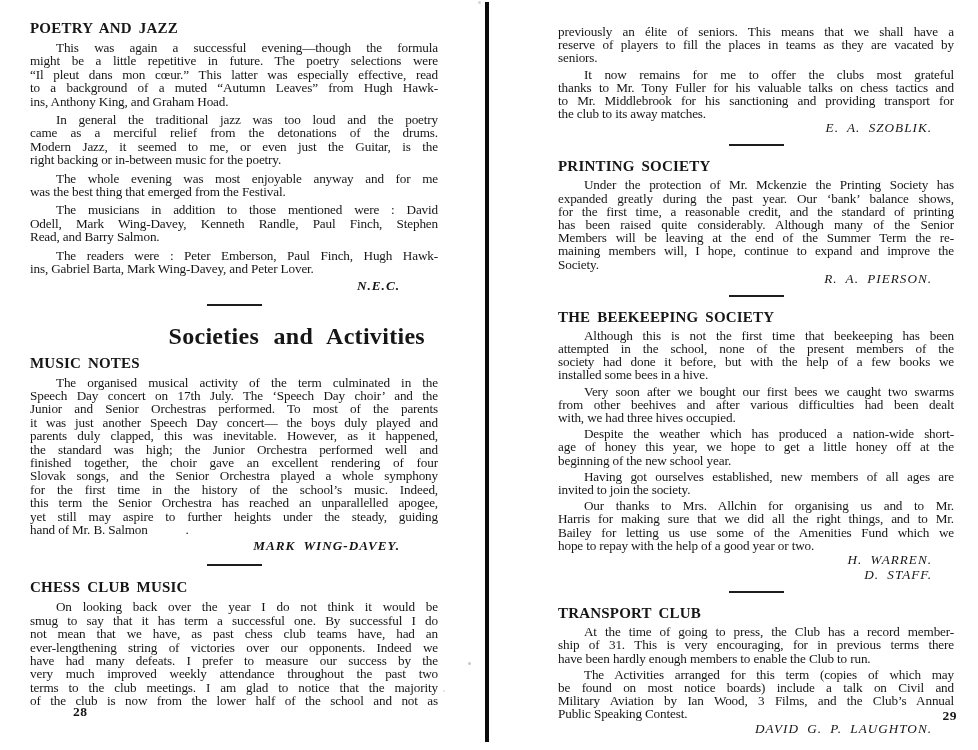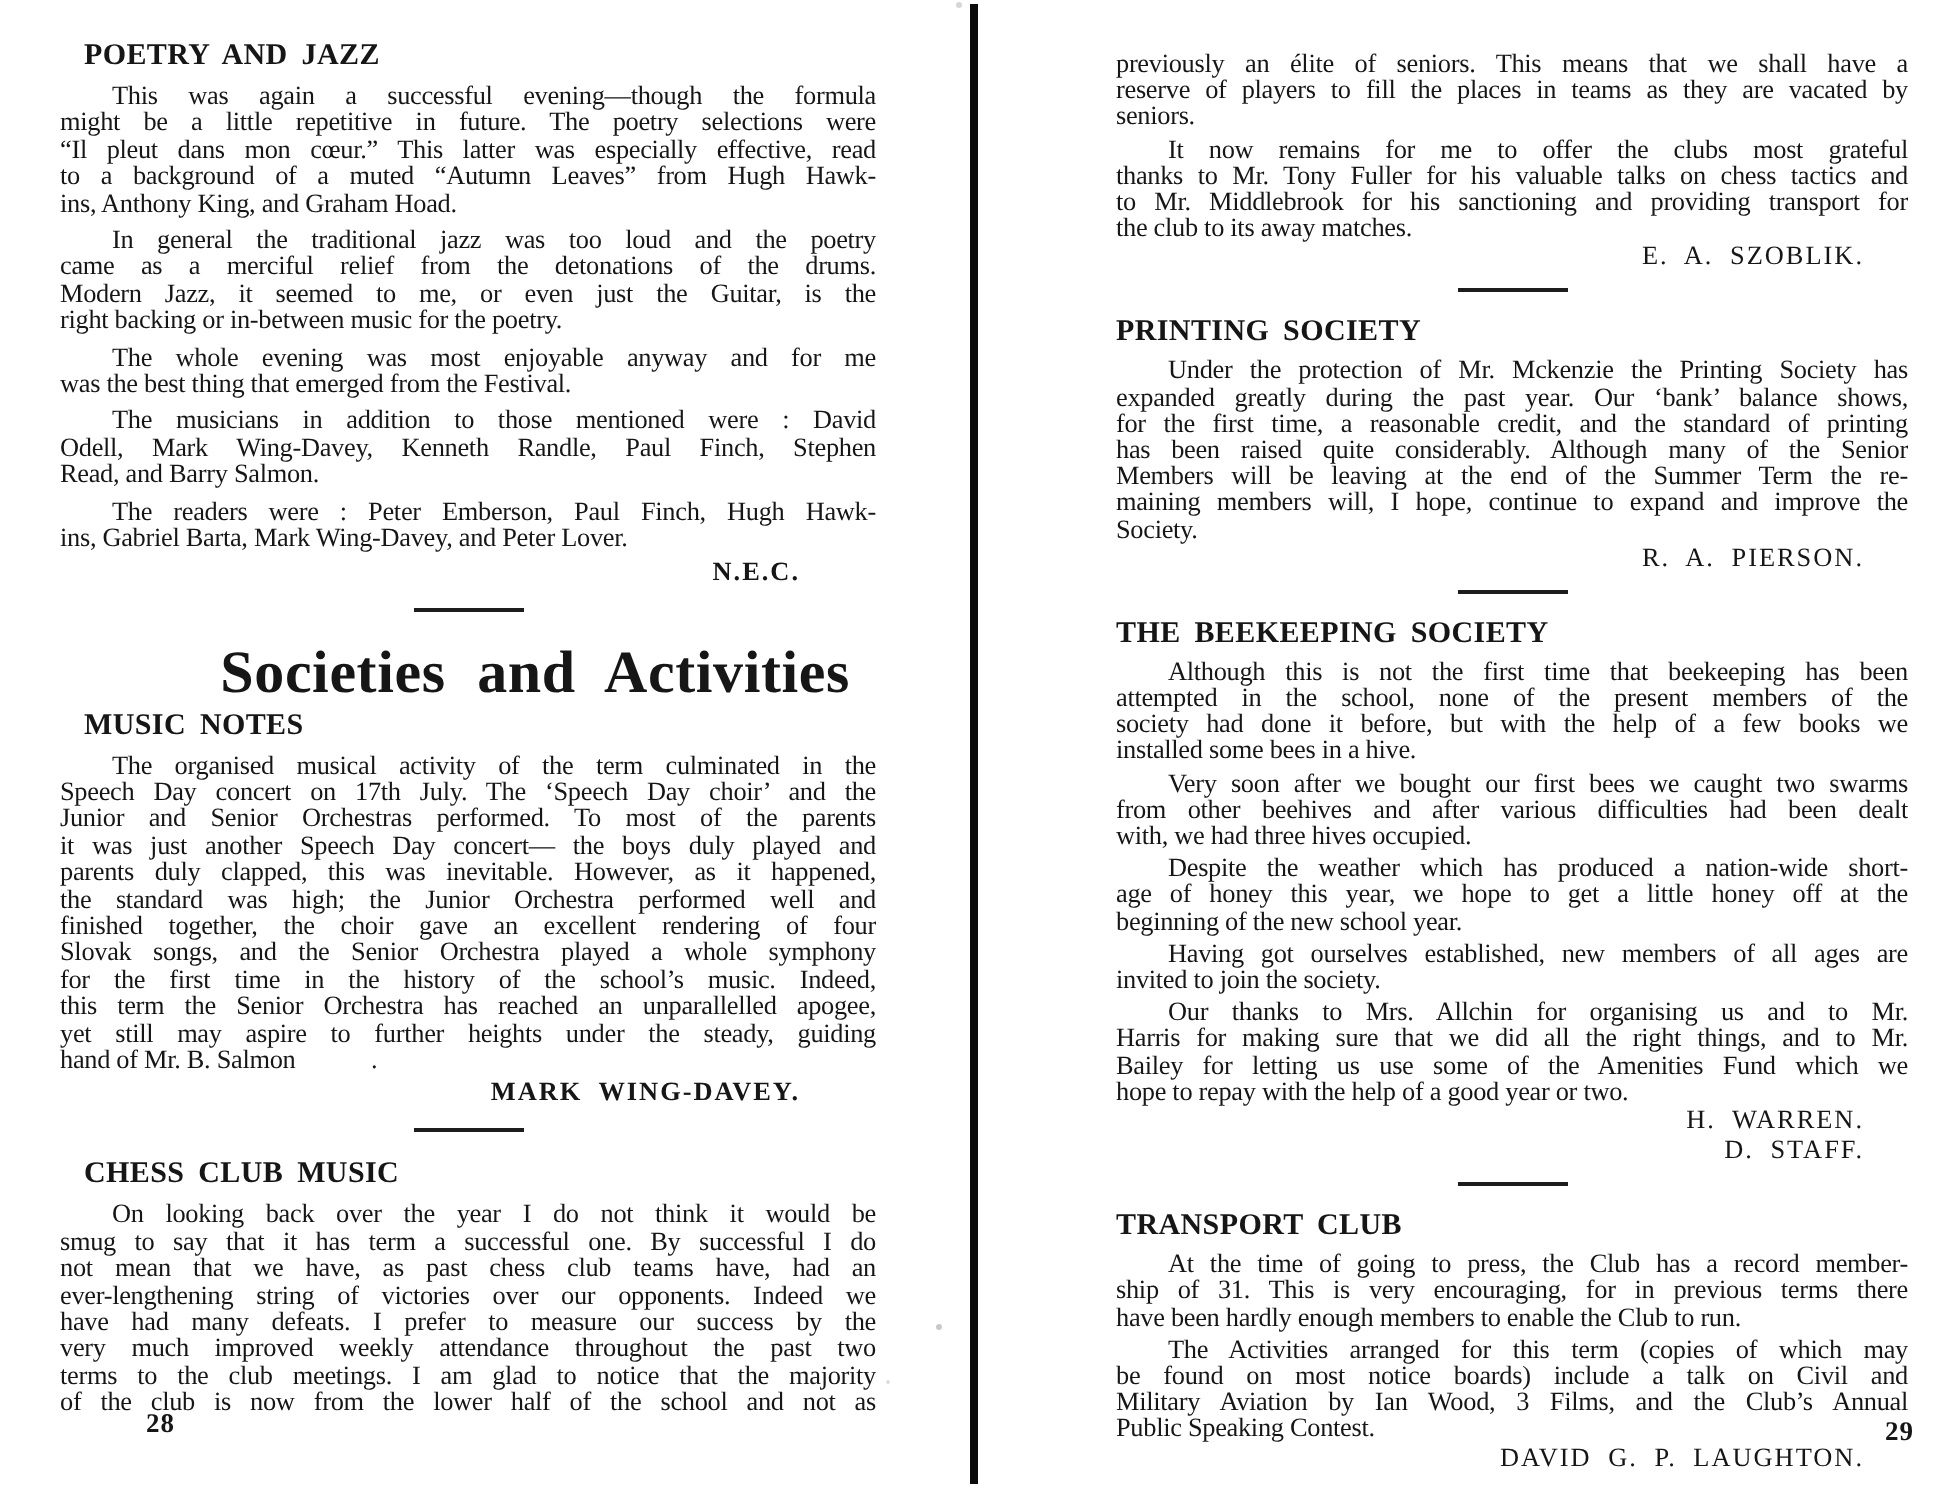--- a/index.html
+++ b/index.html
@@ -25,35 +25,35 @@
   }
   .page-right .line{line-height:13.2px;}
   .line.last{text-align-last:left;}
   .line.indent{text-indent:26px;}
 
   .para{margin:5px 0 0 0;}
   .page-right .para{margin:3px 0 0 0;}
 
   .section-heading{
     font-size:15px;font-weight:bold;line-height:16px;
-    letter-spacing:0.2px;word-spacing:3px;margin:13px 0 5px 12px;
+    letter-spacing:0.2px;word-spacing:3px;margin:13px 0 5px 0;
   }
   .column .section-heading:first-child{margin-top:0;}
   .page-right .section-heading{margin:12px 0 4px 0;}
 
   .big-heading{
-    font-size:30px;font-weight:bold;line-height:33px;
+    font-size:24px;font-weight:bold;line-height:33px;
     text-align:right;padding-right:13px;word-spacing:8px;letter-spacing:0.3px;
     margin:14px 0 0 0;
   }
   .big-heading + .section-heading{margin-top:2px;}
 
   .signature{
     font-size:13.2px;line-height:14px;text-align:right;
-    letter-spacing:1px;word-spacing:4px;margin:3px 0 0 0;
+    letter-spacing:1px;word-spacing:4px;margin:3px 0 0 0;font-style:italic;
   }
   .signature.bold{font-weight:bold;}
   .page-left .signature{padding-right:38px;}
   .page-right .signature{padding-right:22px;margin-top:1px;}
 
   .divider{
     width:55px;height:2px;background:#1d1d1d;margin:11px auto 11px auto;
   }
   .page-right .divider{margin:9px auto 8px auto;}
 

